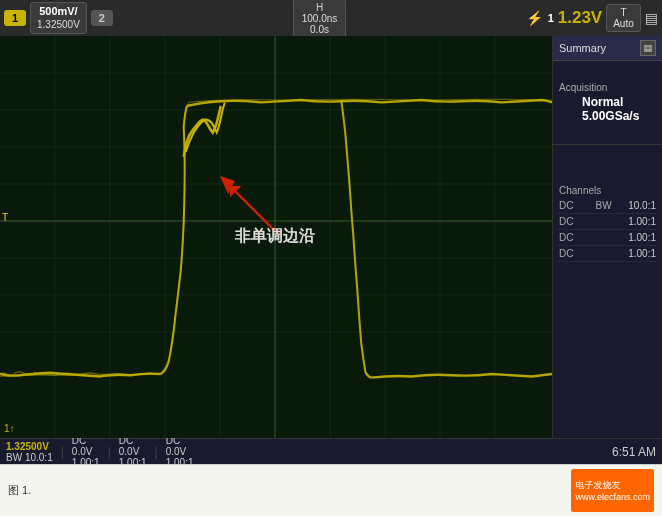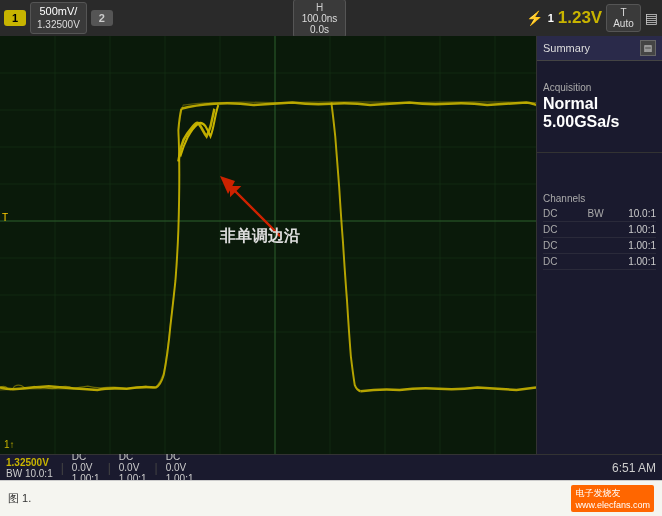--- a/index.html
+++ b/index.html
@@ -56,21 +56,21 @@
       font-size: 10px;
       padding: 2px 6px;
       display: flex;
       flex-direction: column;
       align-items: center;
       line-height: 1.2;
     }
 
     .toolbar-section .main-val {
       font-size: 11px;
-      font-weight: normal;
+      font-weight: bold;
       color: #fff;
     }
 
     .toolbar-h-section {
       background: #3a3a3a;
       border: 1px solid #555;
       border-radius: 3px;
       color: #ddd;
       font-size: 10px;
       padding: 2px 8px;
@@ -112,33 +112,34 @@
       position: relative;
       overflow: hidden;
     }
 
     .annotation-text {
       position: absolute;
       color: #ddd;
       font-size: 14px;
       font-weight: bold;
       background: transparent;
+      margin-left: 15px;
     }
 
     
     .trigger-marker {
       position: absolute;
       color: #ffcc00;
       font-size: 10px;
       left: 2px;
     }
 
     
     .right-panel {
-      width: 126px;
+      width: 110px;
       background: #1a1a2e;
       display: flex;
       flex-direction: column;
       border-left: 1px solid #333;
       font-size: 10px;
       color: #ccc;
       flex-shrink: 0;
     }
 
     .summary-header {
@@ -170,22 +171,23 @@
     }
 
     .panel-section-title {
       color: #aaa;
       font-size: 10px;
       margin-bottom: 2px;
     }
 
     .panel-value {
       color: #fff;
-      font-size: 16px;
+      font-size: 12px;
       font-weight: bold;
+      margin-left: 23px;
     }
 
     .channels-section {
       padding: 4px 6px;
       margin-top: 36px;
     }
 
     .channel-row {
       display: flex;
       justify-content: space-between;
@@ -256,21 +258,21 @@
       align-items: center;
       gap: 24px;
       flex-shrink: 0;
     }
 
     .watermark {
       margin-left: auto;
       background: #ff6600;
       color: white;
       font-size: 9px;
-      padding: 2px 4px;
+      padding: 10px 4px;
       border-radius: 2px;
       white-space: nowrap;
     }
 
     
     .waveform-svg {
       position: absolute;
       top: 0; left: 0;
       width: 100%;
       height: 100%;

